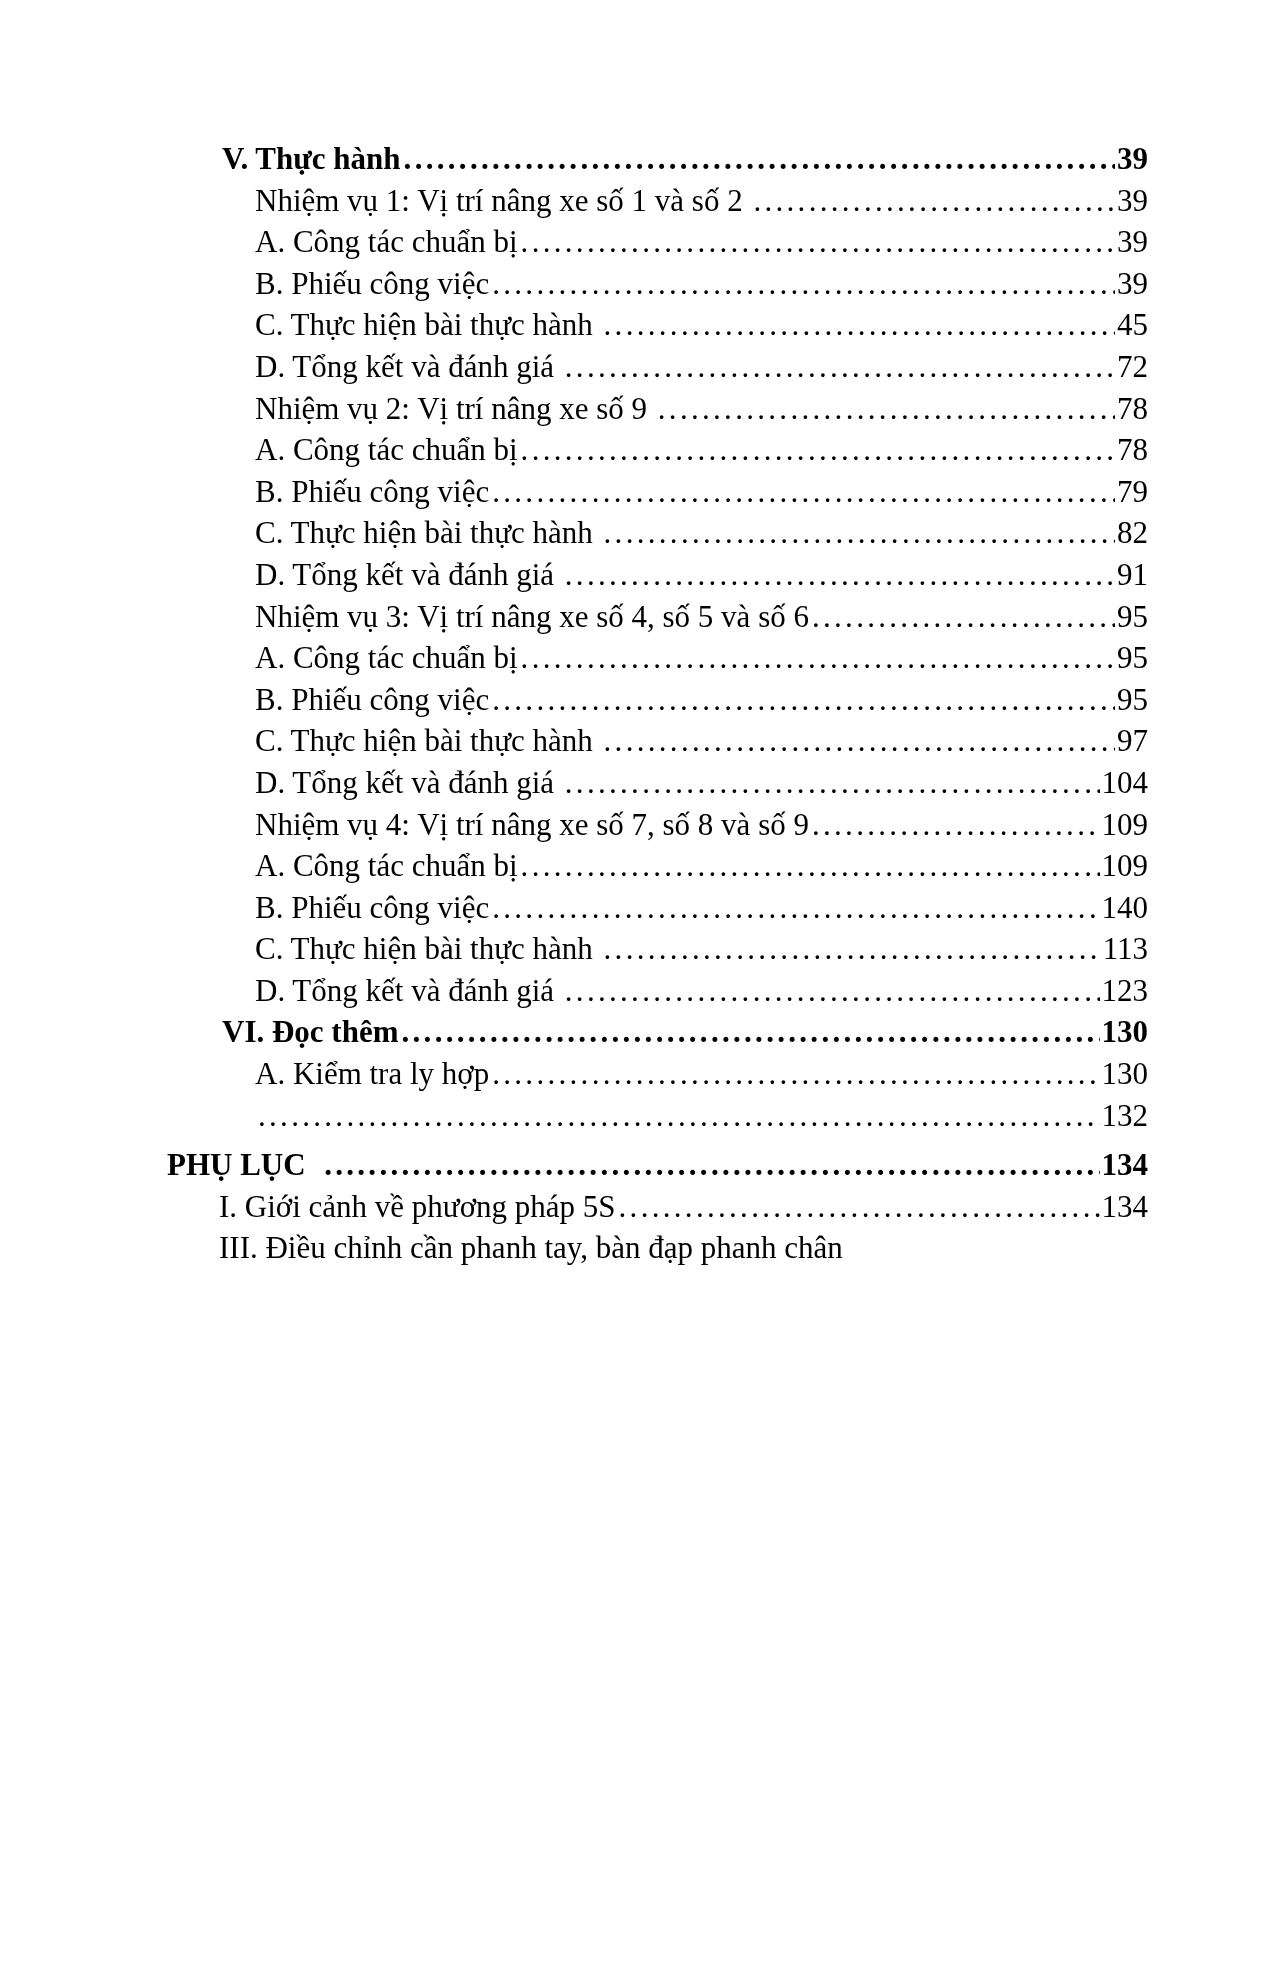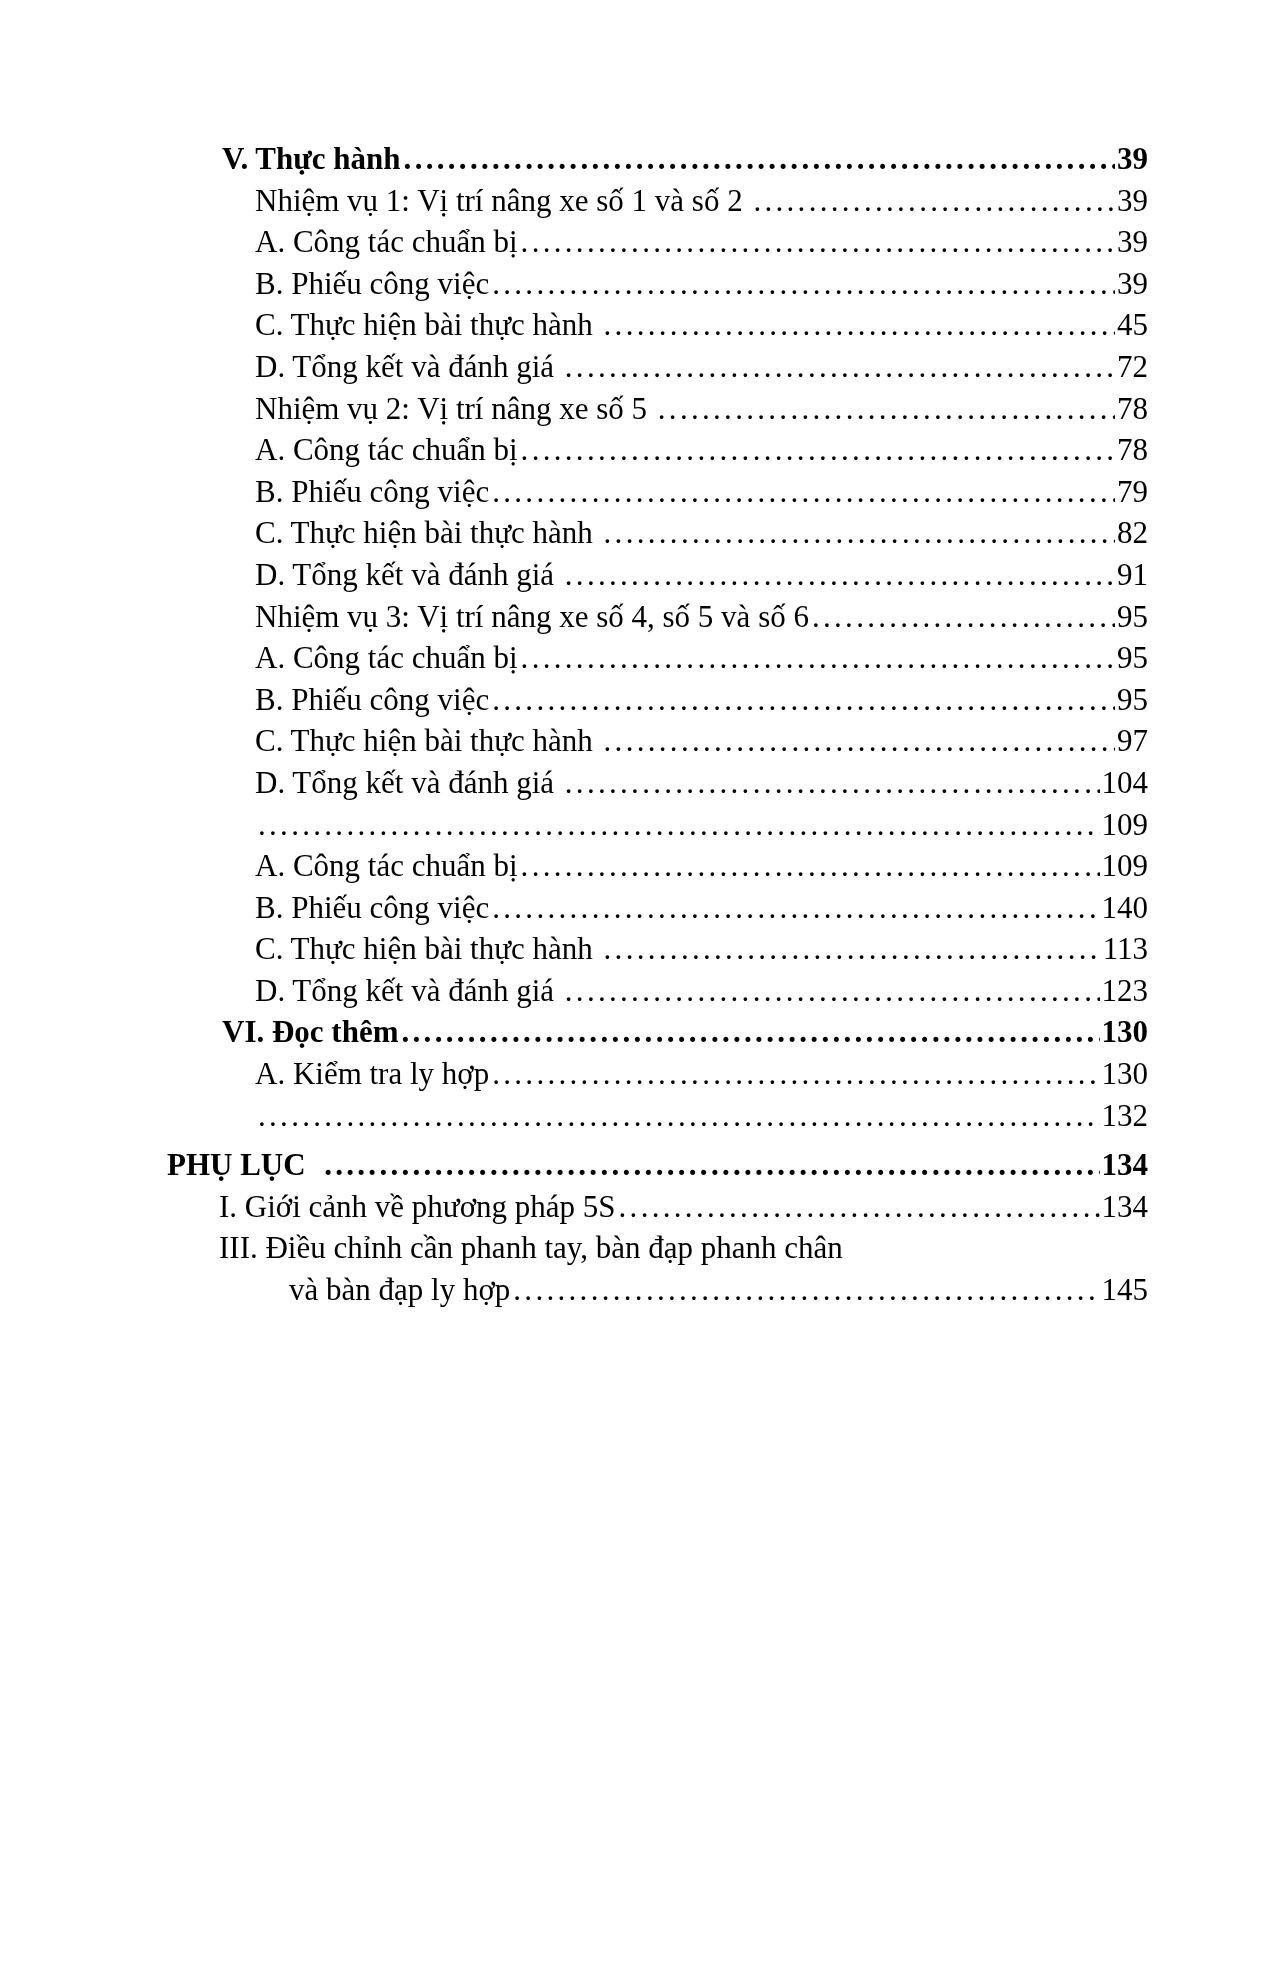--- a/index.html
+++ b/index.html
@@ -82,21 +82,21 @@
     <span class="label">C. Thực hiện bài thực hành </span>
     <span class="leader"></span>
     <span class="pagenum">45</span>
   </div>
       <div class="row level-sub">
     <span class="label">D. Tổng kết và đánh giá </span>
     <span class="leader"></span>
     <span class="pagenum">72</span>
   </div>
       <div class="row level-sub">
-    <span class="label">Nhiệm vụ 2: Vị trí nâng xe số 5 </span>
+    <span class="label">Nhiệm vụ 2: Vị trí nâng xe số 9 </span>
     <span class="leader"></span>
     <span class="pagenum">78</span>
   </div>
       <div class="row level-sub">
     <span class="label">A. Công tác chuẩn bị</span>
     <span class="leader"></span>
     <span class="pagenum">78</span>
   </div>
       <div class="row level-sub">
     <span class="label">B. Phiếu công việc</span>
@@ -132,20 +132,21 @@
     <span class="label">C. Thực hiện bài thực hành </span>
     <span class="leader"></span>
     <span class="pagenum">97</span>
   </div>
       <div class="row level-sub">
     <span class="label">D. Tổng kết và đánh giá </span>
     <span class="leader"></span>
     <span class="pagenum">104</span>
   </div>
       <div class="row level-sub">
+    <span class="label">Nhiệm vụ 4: Vị trí nâng xe số 7, số 8 và số 9</span>
     <span class="leader"></span>
     <span class="pagenum">109</span>
   </div>
       <div class="row level-sub">
     <span class="label">A. Công tác chuẩn bị</span>
     <span class="leader"></span>
     <span class="pagenum">109</span>
   </div>
       <div class="row level-sub">
     <span class="label">B. Phiếu công việc</span>
@@ -183,20 +184,15 @@
   </div>
       <div class="row level-item">
     <span class="label">I. Giới cảnh về phương pháp 5S</span>
     <span class="leader"></span>
     <span class="pagenum">134</span>
   </div>
       <div class="row level-item no-page">
     <span class="label">III. Điều chỉnh cần phanh tay, bàn đạp phanh chân</span>
 
   </div>
-      <div class="row level-continuation">
-    <span class="label">và bàn đạp ly hợp</span>
-    <span class="leader"></span>
-    <span class="pagenum">145</span>
-  </div>
     </div>
   <div class="folio">6</div>
 </div>
 
 </body></html>

